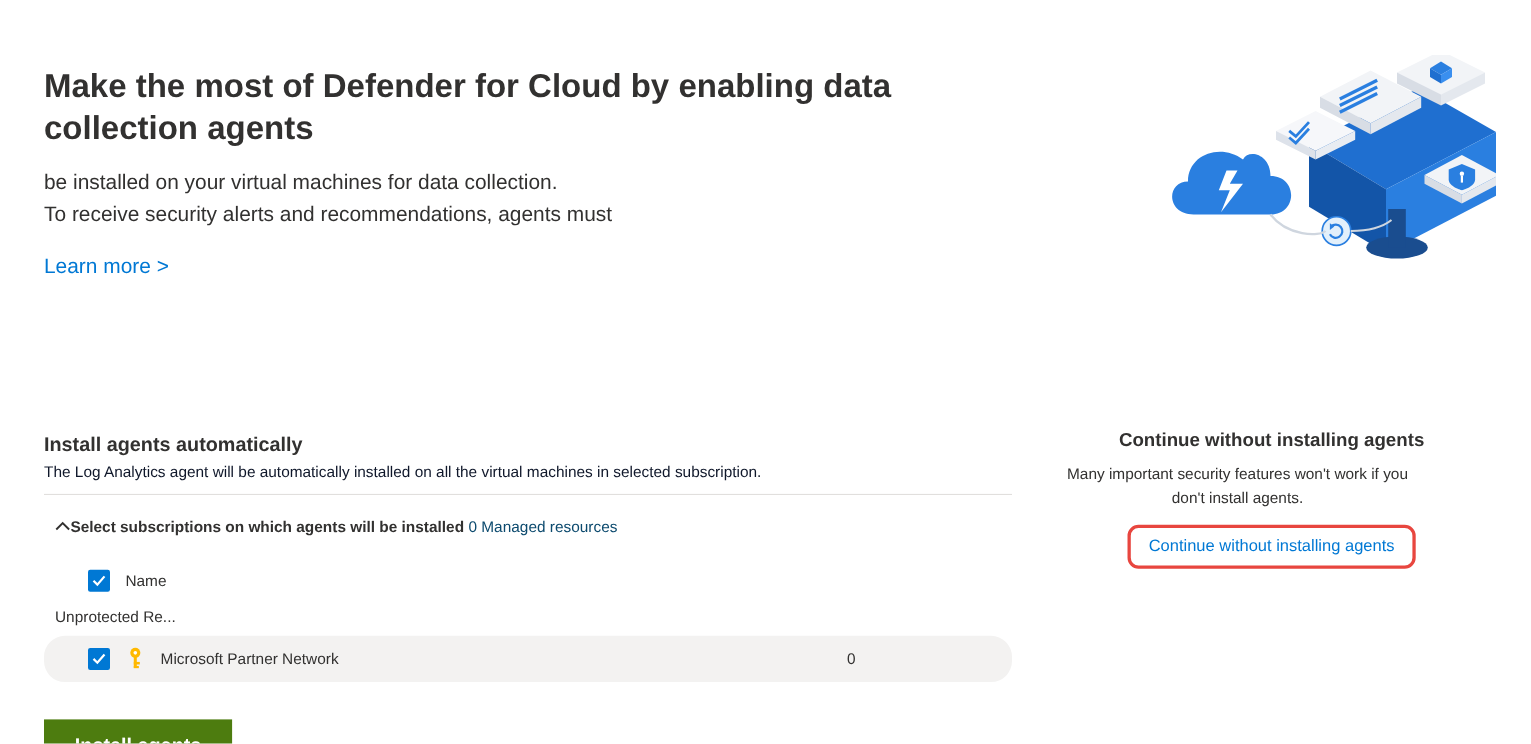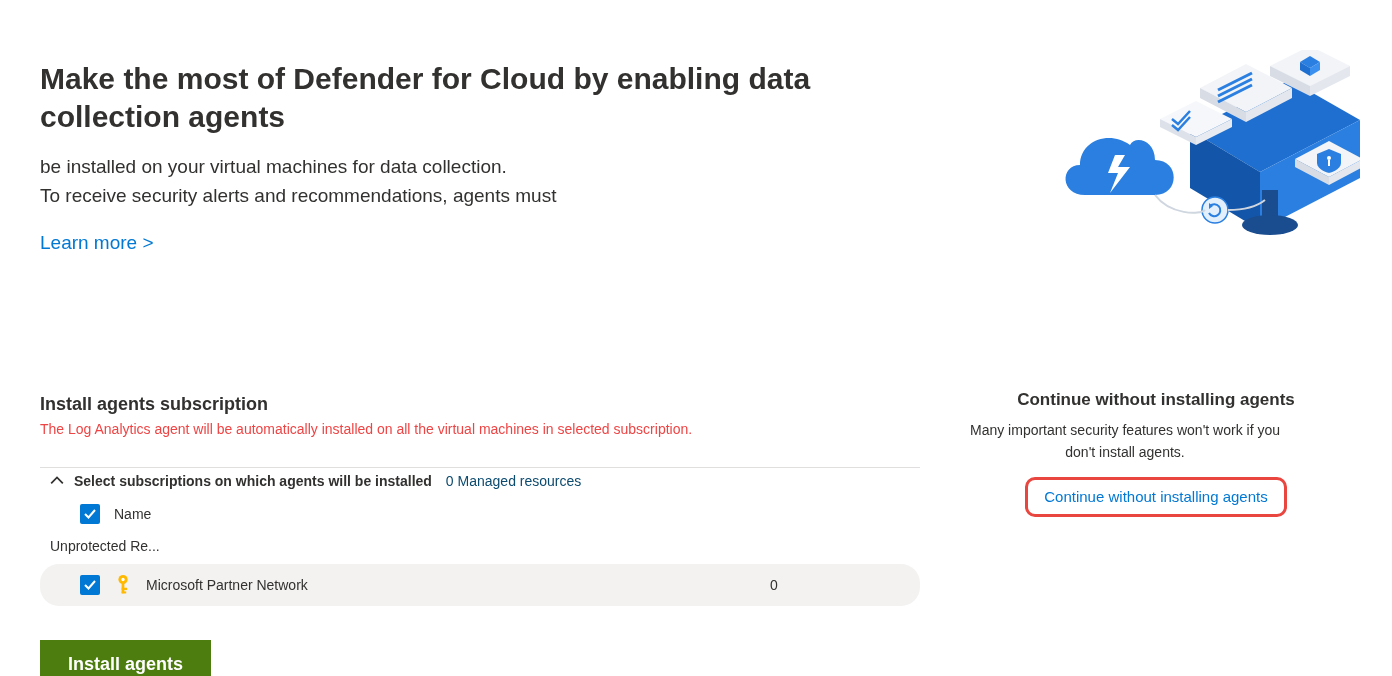--- a/index.html
+++ b/index.html
@@ -7,23 +7,23 @@
     .main-layout { display: flex; gap: 40px; }
     .left-col { flex: 0 0 880px; }
     .right-col { flex: 1; position: relative; }
 
     .title { font-size: 30px; font-weight: 600; line-height: 1.25; color: #323130; margin-bottom: 18px; max-width: 820px; }
     .subtitle { font-size: 19px; color: #323130; line-height: 1.5; max-width: 700px; }
     .learn-more { display: inline-block; margin-top: 22px; font-size: 19px; color: #0078d4; text-decoration: none; }
 
     .install-section { margin-top: 140px; }
     .install-title { font-size: 18px; font-weight: 600; margin-bottom: 6px; }
-    .install-desc { font-size: 14px; color: #ef4444; }
+    .install-desc { font-size: 14px; color: #0f172a; }
 
-    .subs-bar { margin-top: 30px; border-top: 1px solid #e1dfdd; padding: 5px 10px; display: flex; align-items: center; gap: 10px; font-size: 14px; }
+    .subs-bar { margin-top: 12px; border-top: 1px solid #e1dfdd; padding: 21px 10px; display: flex; align-items: center; font-size: 14px; }
     .subs-bar .chev { width: 14px; height: 14px; display:flex; align-items:center; justify-content:center; }
     .subs-bar .label1 { font-weight: 600; }
     .subs-bar .label2 { color: #0c4a6e; margin-left: 4px; }
 
     .table-head { display: flex; align-items: flex-start; padding: 10px 10px; font-size: 14px; color: #323130; gap: 14px; flex-direction: column; }
     .col-name { flex: 1; padding-left: 30px; display:flex; align-items:center; gap:14px; }
     .col-res { width: 140px; text-align:left; }
     .table-row { display: flex; align-items: center; padding: 10px 10px; font-size: 14px; background: #f3f2f1; gap:14px;border-radius:19px; }
 
     .checkbox { width: 20px; height: 20px; background: #0078d4; display: flex; align-items: center; justify-content: center; border-radius: 2px; }
@@ -45,21 +45,21 @@
 <body>
 
 <div class="main-layout">
   <div class="left-col">
     <h1 class="title">Make the most of Defender for Cloud by enabling data collection agents</h1>
     <p class="subtitle">be installed on your virtual machines for data collection.</p>
     <p class="subtitle">To receive security alerts and recommendations, agents must</p>
     <a href="#" class="learn-more">Learn more &gt;</a>
 
     <div class="install-section">
-      <div class="install-title">Install agents subscription</div>
+      <div class="install-title">Install agents automatically</div>
       <div class="install-desc">The Log Analytics agent will be automatically installed on all the virtual machines in selected subscription.</div>
 
       <div class="subs-bar">
         <span class="chev">
           <svg viewBox="0 0 12 12">
               <path d="M1 8 L6 3 L11 8" stroke="#323130" stroke-width="1.5" fill="none"></path>
             </svg>
         </span>
         <span class="label1">Select subscriptions on which agents will be installed</span>
         <span class="label2">0 Managed resources</span>

